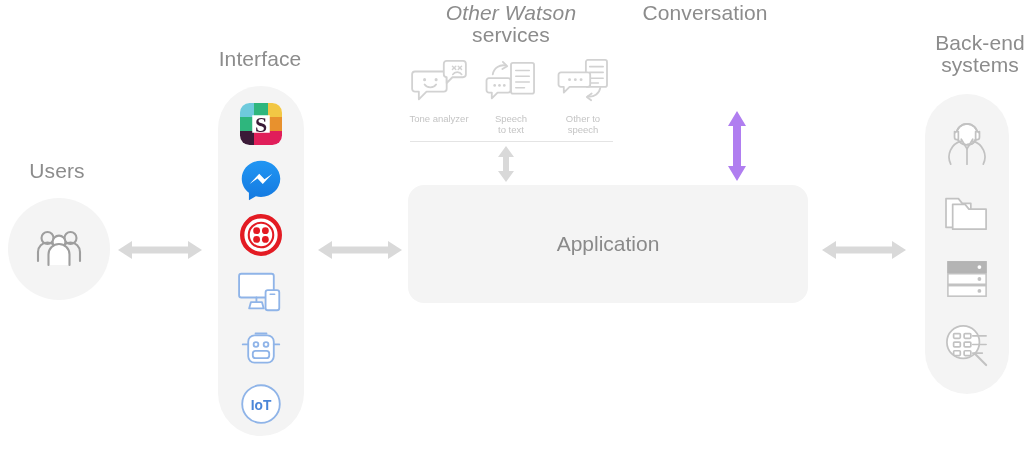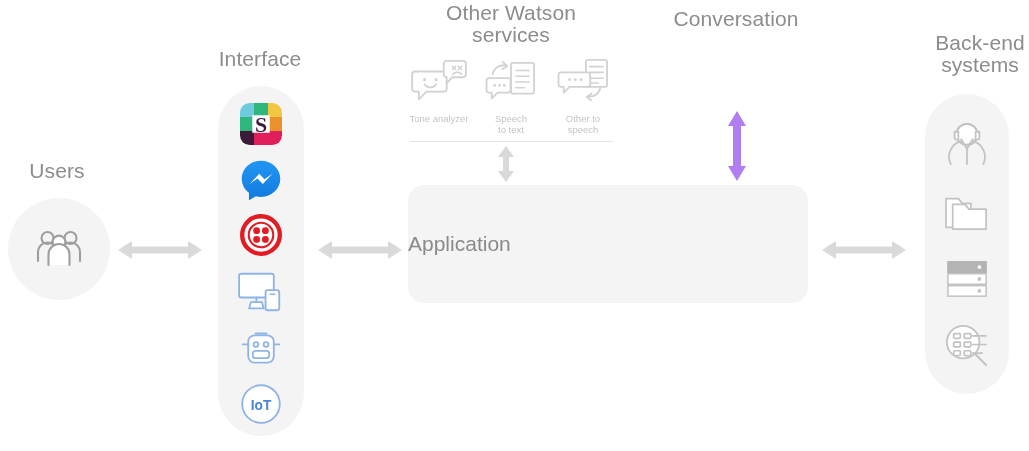--- a/index.html
+++ b/index.html
@@ -37,21 +37,21 @@
   }
   .circle-panel {
     background: #f4f4f4;
     border-radius: 50%;
   }
   .app-box {
     background: #f4f4f4;
     border-radius: 16px;
     display: flex;
     align-items: center;
-    justify-content: flex-start;
+    justify-content: center;
   }
   .app-label {
     color: #8a8a8a;
     font-size: 21px;
     font-weight: 400;
   }
 
   
   .icon-stack {
     position: absolute;
@@ -222,21 +222,21 @@
       </svg>
     </div>
   </div>
 
   <div class="abs" style="left:316px; top:234px; width:88px; height:32px;">
     <svg width="88" height="32" viewBox="0 0 88 32">
       <path d="M2 16 L16 7 L16 12.6 L72 12.6 L72 7 L86 16 L72 25 L72 19.4 L16 19.4 L16 25 Z" fill="#d9d9d9"></path>
     </svg>
   </div>
 
-  <div class="abs heading" style="left:411px; top:0px; width:200px;">Other Watson</div>
+  <div class="abs heading" style="left:411px; top:0px; width:200px;font-style:italic;">Other Watson</div>
   <div class="abs heading" style="left:411px; top:22px; width:200px;">services</div>
 
   <div class="watson-row" style="left:403px; top:57px; width:216px;">
 
     <div class="watson-item">
       <div class="watson-icon">
         <svg width="56" height="48" viewBox="0 0 58 50" fill="none" stroke="#d2d2d2" stroke-width="1.9" stroke-linecap="round" stroke-linejoin="round">
           <path d="M4 13 h30 a3 3 0 0 1 3 3 v15 a3 3 0 0 1 -3 3 h-18 l-8 8 v-8 h-4 a3 3 0 0 1 -3 -3
                    v-15 a3 3 0 0 1 3 -3 z" fill="#ffffff"></path>
           <circle cx="14" cy="21.5" r="1.6" fill="#d2d2d2" stroke="none"></circle>
@@ -290,21 +290,21 @@
   </div>
 
   <div class="divider" style="left:410px; top:141px; width:203px;"></div>
 
   <div class="abs" style="left:491px; top:145px; width:30px; height:38px;">
     <svg width="30" height="38" viewBox="0 0 30 38">
       <path d="M15 1 L23 12 L18 12 L18 26 L23 26 L15 37 L7 26 L12 26 L12 12 L7 12 Z" fill="#d9d9d9"></path>
     </svg>
   </div>
 
-  <div class="abs heading" style="left:636px; top:0px; width:200px;margin-top:6px;">Conversation</div>
+  <div class="abs heading" style="left:605px; top:0px; width:200px;">Conversation</div>
 
 
   <div class="abs" style="left:722px; top:110px; width:30px; height:72px;">
     <svg width="30" height="72" viewBox="0 0 30 72">
       <path d="M15 1 L24 16 L19 16 L19 56 L24 56 L15 71 L6 56 L11 56 L11 16 L6 16 Z" fill="#b07ef0"></path>
     </svg>
   </div>
 
   <div class="abs app-box" style="left:408px; top:185px; width:400px; height:118px;">
     <span class="app-label">Application</span>

